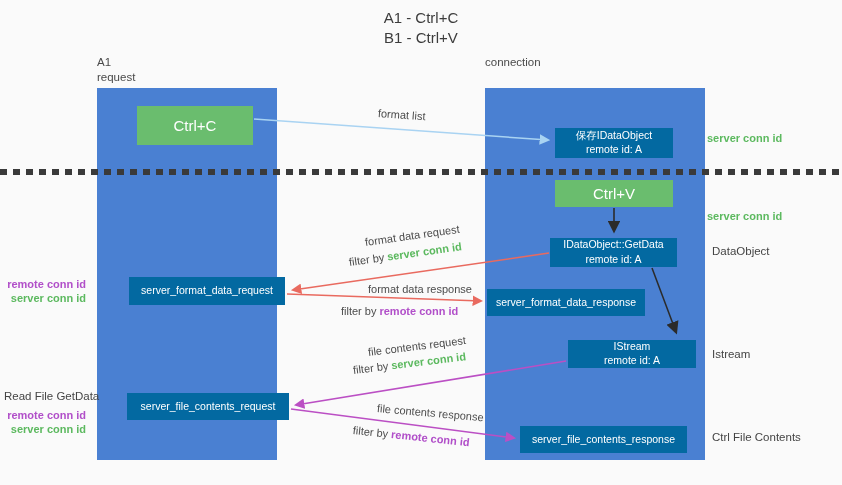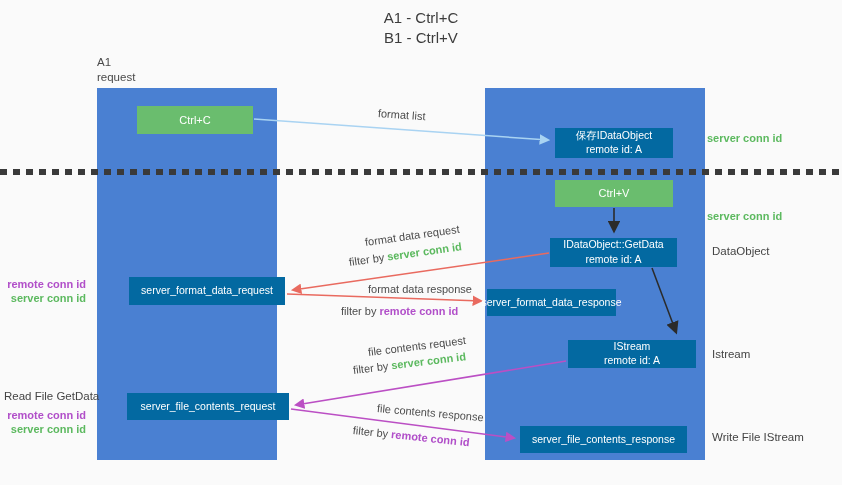--- a/index.html
+++ b/index.html
@@ -26,26 +26,26 @@
     background:repeating-linear-gradient(to right,#3a3a3a 0 7px,transparent 7px 13px);
   }
   .arrows { position:absolute; left:0; top:0; pointer-events:none; }
   .node {
     position:absolute; display:flex; flex-direction:column;
     align-items:center; justify-content:center;
     color:#fff; text-align:center; line-height:1.3; font-size:10.5px;
   }
   .green  { background:#6abd6e; }
   .orange { background:#0369a1; }
-  .n-ctrlc   { left:137px; top:106px; width:116px; height:28px; font-size:11px; }
+  .n-ctrlc   { left:137px; top:106px; width:116px; height:39px; font-size:15px; }
   .n-saveido { left:555px; top:128px; width:118px; height:30px; }
-  .n-ctrlv   { left:555px; top:180px; width:118px; height:27px; font-size:11px; }
+  .n-ctrlv   { left:555px; top:180px; width:118px; height:27px; font-size:15px; }
   .n-getdata { left:550px; top:238px; width:127px; height:29px;justify-content:space-between; }
   .n-fmtreq  { left:129px; top:277px; width:156px; height:28px; }
-  .n-fmtresp { left:487px; top:289px; width:129px; height:27px; }
+  .n-fmtresp { left:487px; top:289px; width:158px; height:27px; }
   .n-istream { left:568px; top:340px; width:128px; height:28px; }
   .n-filereq { left:127px; top:393px; width:162px; height:27px; }
   .n-fileresp{ left:520px; top:426px; width:167px; height:27px; }
   .flabel {
     position:absolute; font-size:11px; color:#4c4c4c;
     white-space:nowrap; transform-origin:left center;
   }
   .key-green  { color:#5cb95f; font-weight:bold; margin-left:3px; }
   .key-purple { color:#b14fc9; font-weight:bold; margin-left:3px; }
   .ann { position:absolute; font-size:11px; white-space:nowrap; font-weight:bold; }
@@ -62,20 +62,21 @@
   <div class="title">
     <div>A1 - Ctrl+C</div>
     <div>B1 - Ctrl+V</div>
   </div>
 
   <div class="lane-header lh-a">
     <div>A1</div>
     <div>request</div>
   </div>
   <div class="lane-header lh-b">
+    <div>connection</div>
   </div>
 
   <div class="lane lane-a"></div>
   <div class="lane lane-b"></div>
 
   <div class="dotted"></div>
 
   <svg class="arrows" width="842" height="485">
     <defs>
       <marker id="m-blue" viewBox="0 0 10 10" refX="8" refY="5" markerWidth="7" markerHeight="7" orient="auto">
@@ -158,21 +159,21 @@
 
   <div class="flabel" style="left:377px; top:402px; transform:rotate(5deg);">file contents response</div>
   <div class="flabel" style="left:353px; top:424px; transform:rotate(6deg);">
     <span>filter by</span><span class="key-purple">remote conn id</span>
   </div>
 
   <div class="ann ann-green" style="left:707px; top:132px;">server conn id</div>
   <div class="ann ann-green" style="left:707px; top:210px;">server conn id</div>
   <div class="ann ann-dark" style="left:712px; top:245px;">DataObject</div>
   <div class="ann ann-dark" style="left:712px; top:348px;">Istream</div>
-  <div class="ann ann-dark" style="left:712px; top:431px;">Write File IStream</div>
+  <div class="ann ann-dark" style="left:712px; top:431px;">Ctrl File Contents</div>
 
   <div class="ann ann-purple left-align" style="top:278px;">remote conn id</div>
   <div class="ann ann-green left-align" style="top:292px;">server conn id</div>
   <div class="ann ann-dark" style="left:4px; top:390px;">Read File GetData</div>
   <div class="ann ann-purple left-align" style="top:409px;">remote conn id</div>
   <div class="ann ann-green left-align" style="top:423px;">server conn id</div>
 
 </div>
 
 </body></html>

